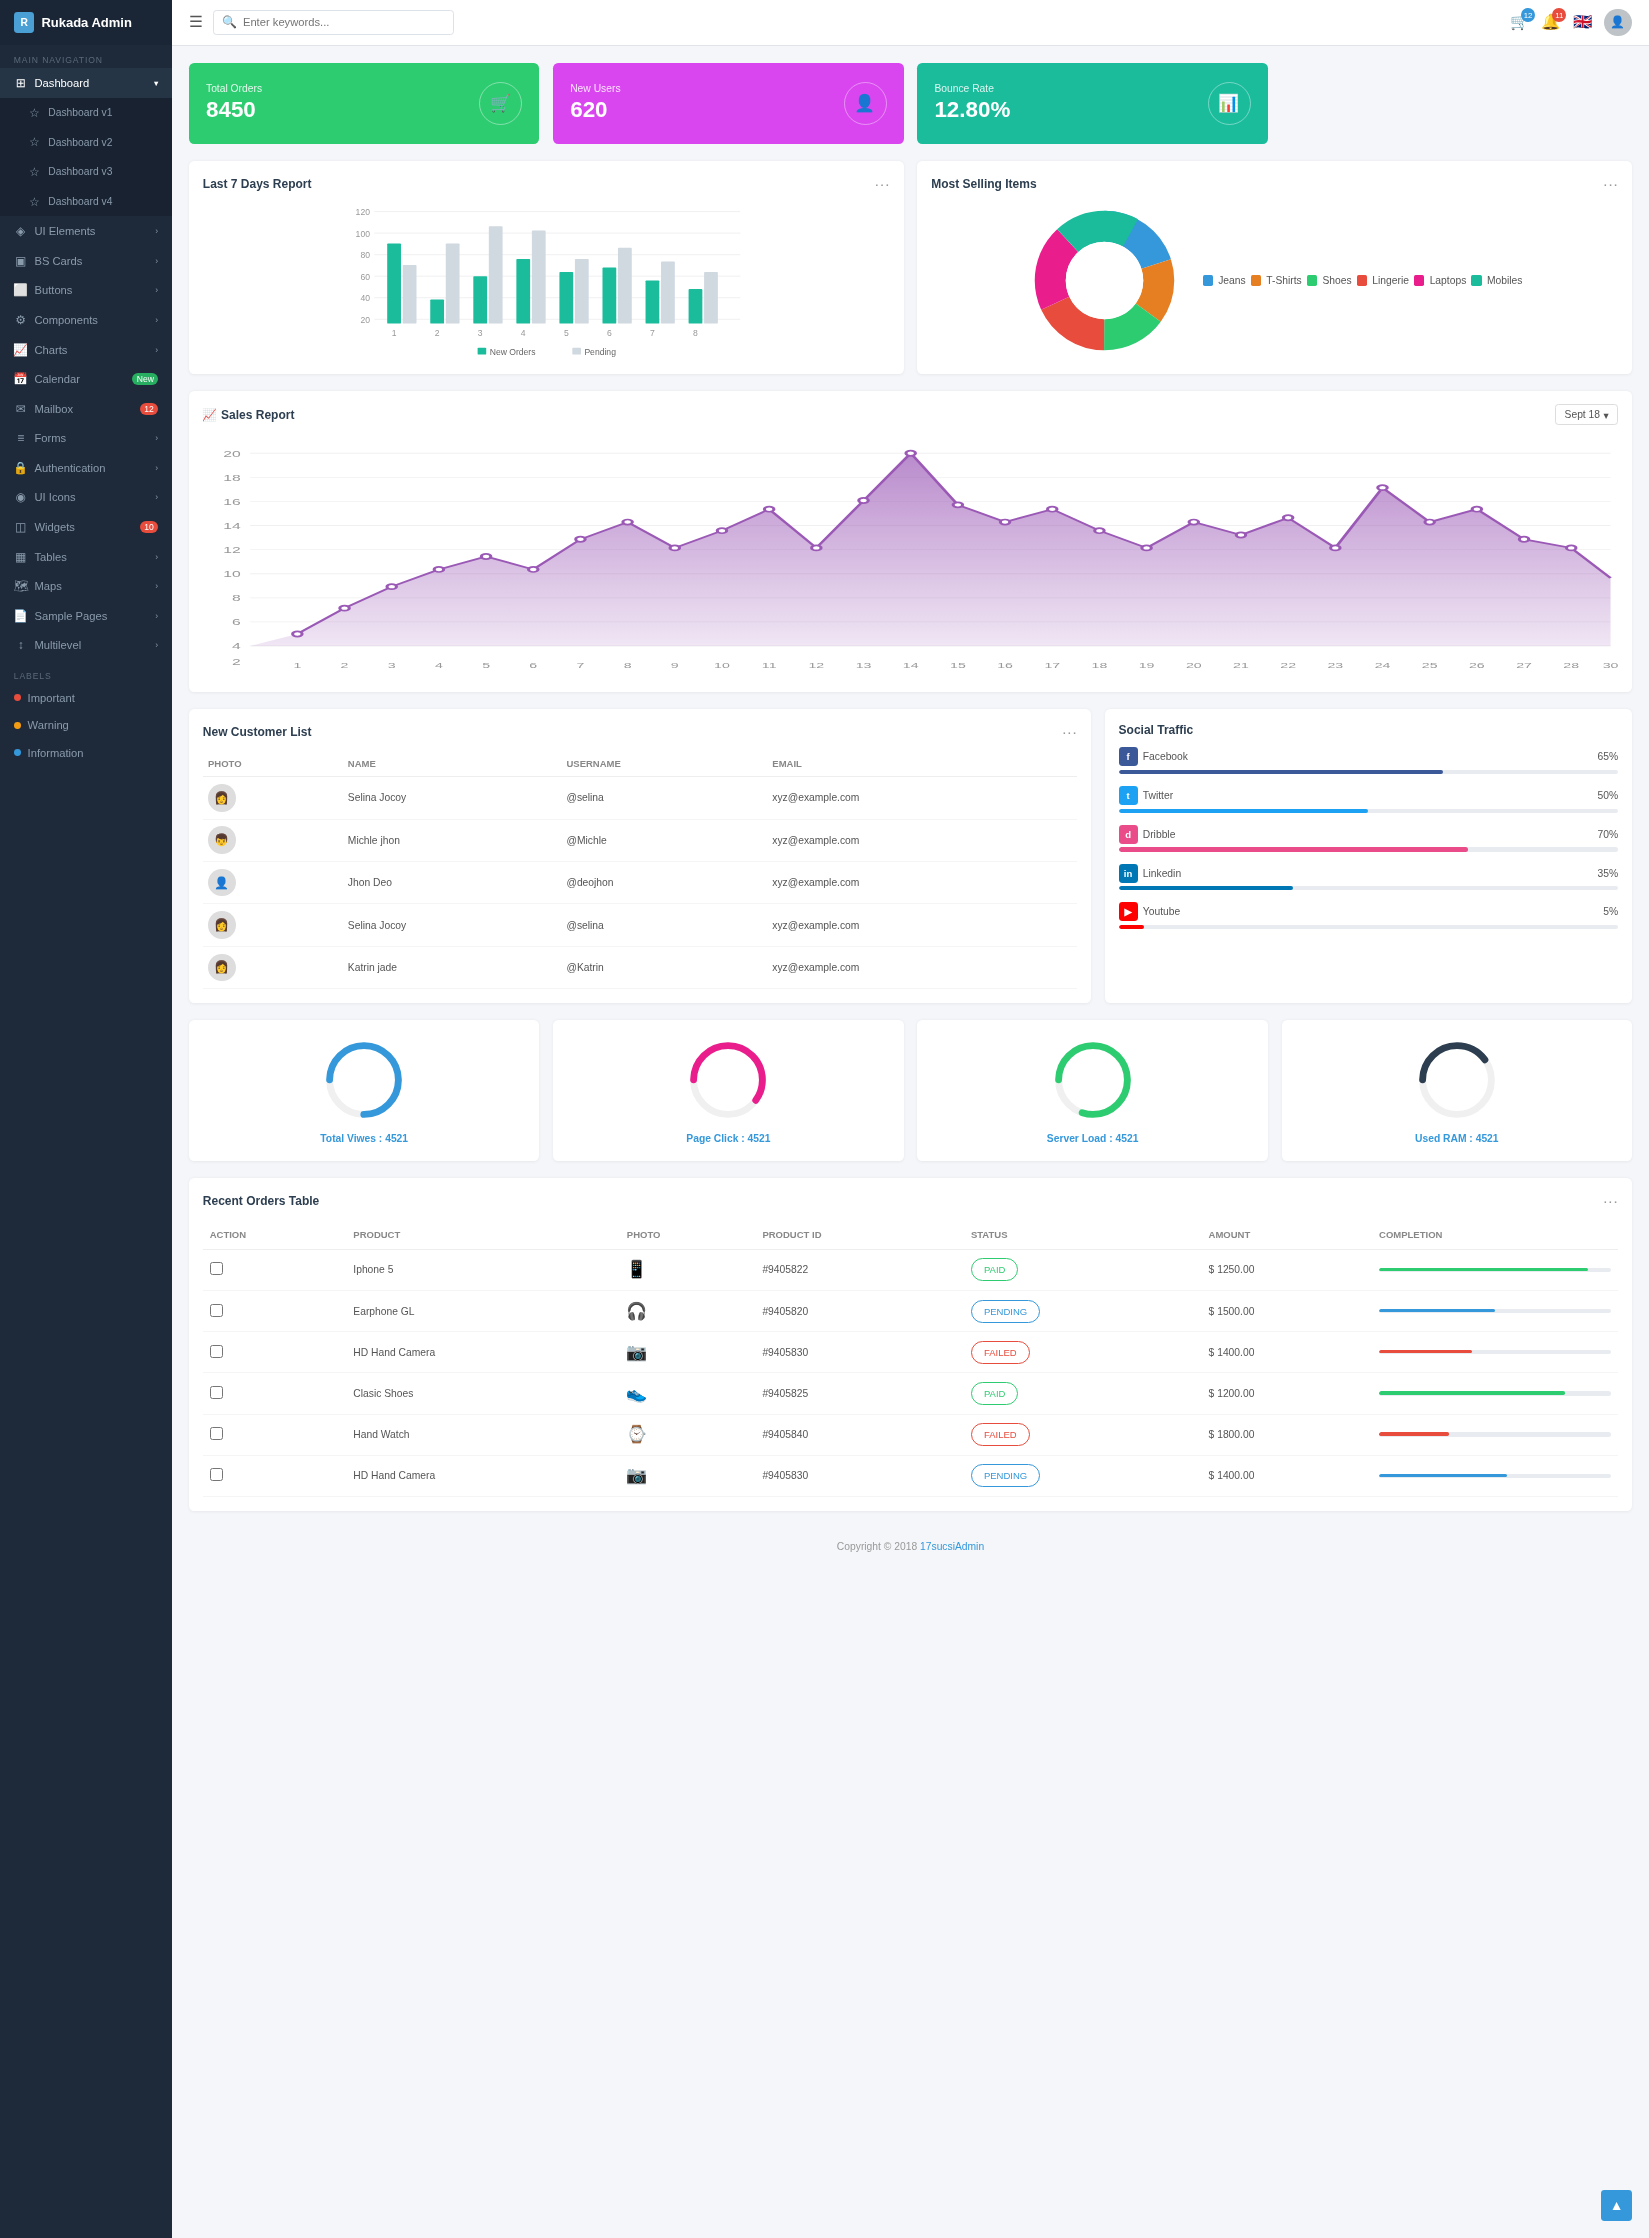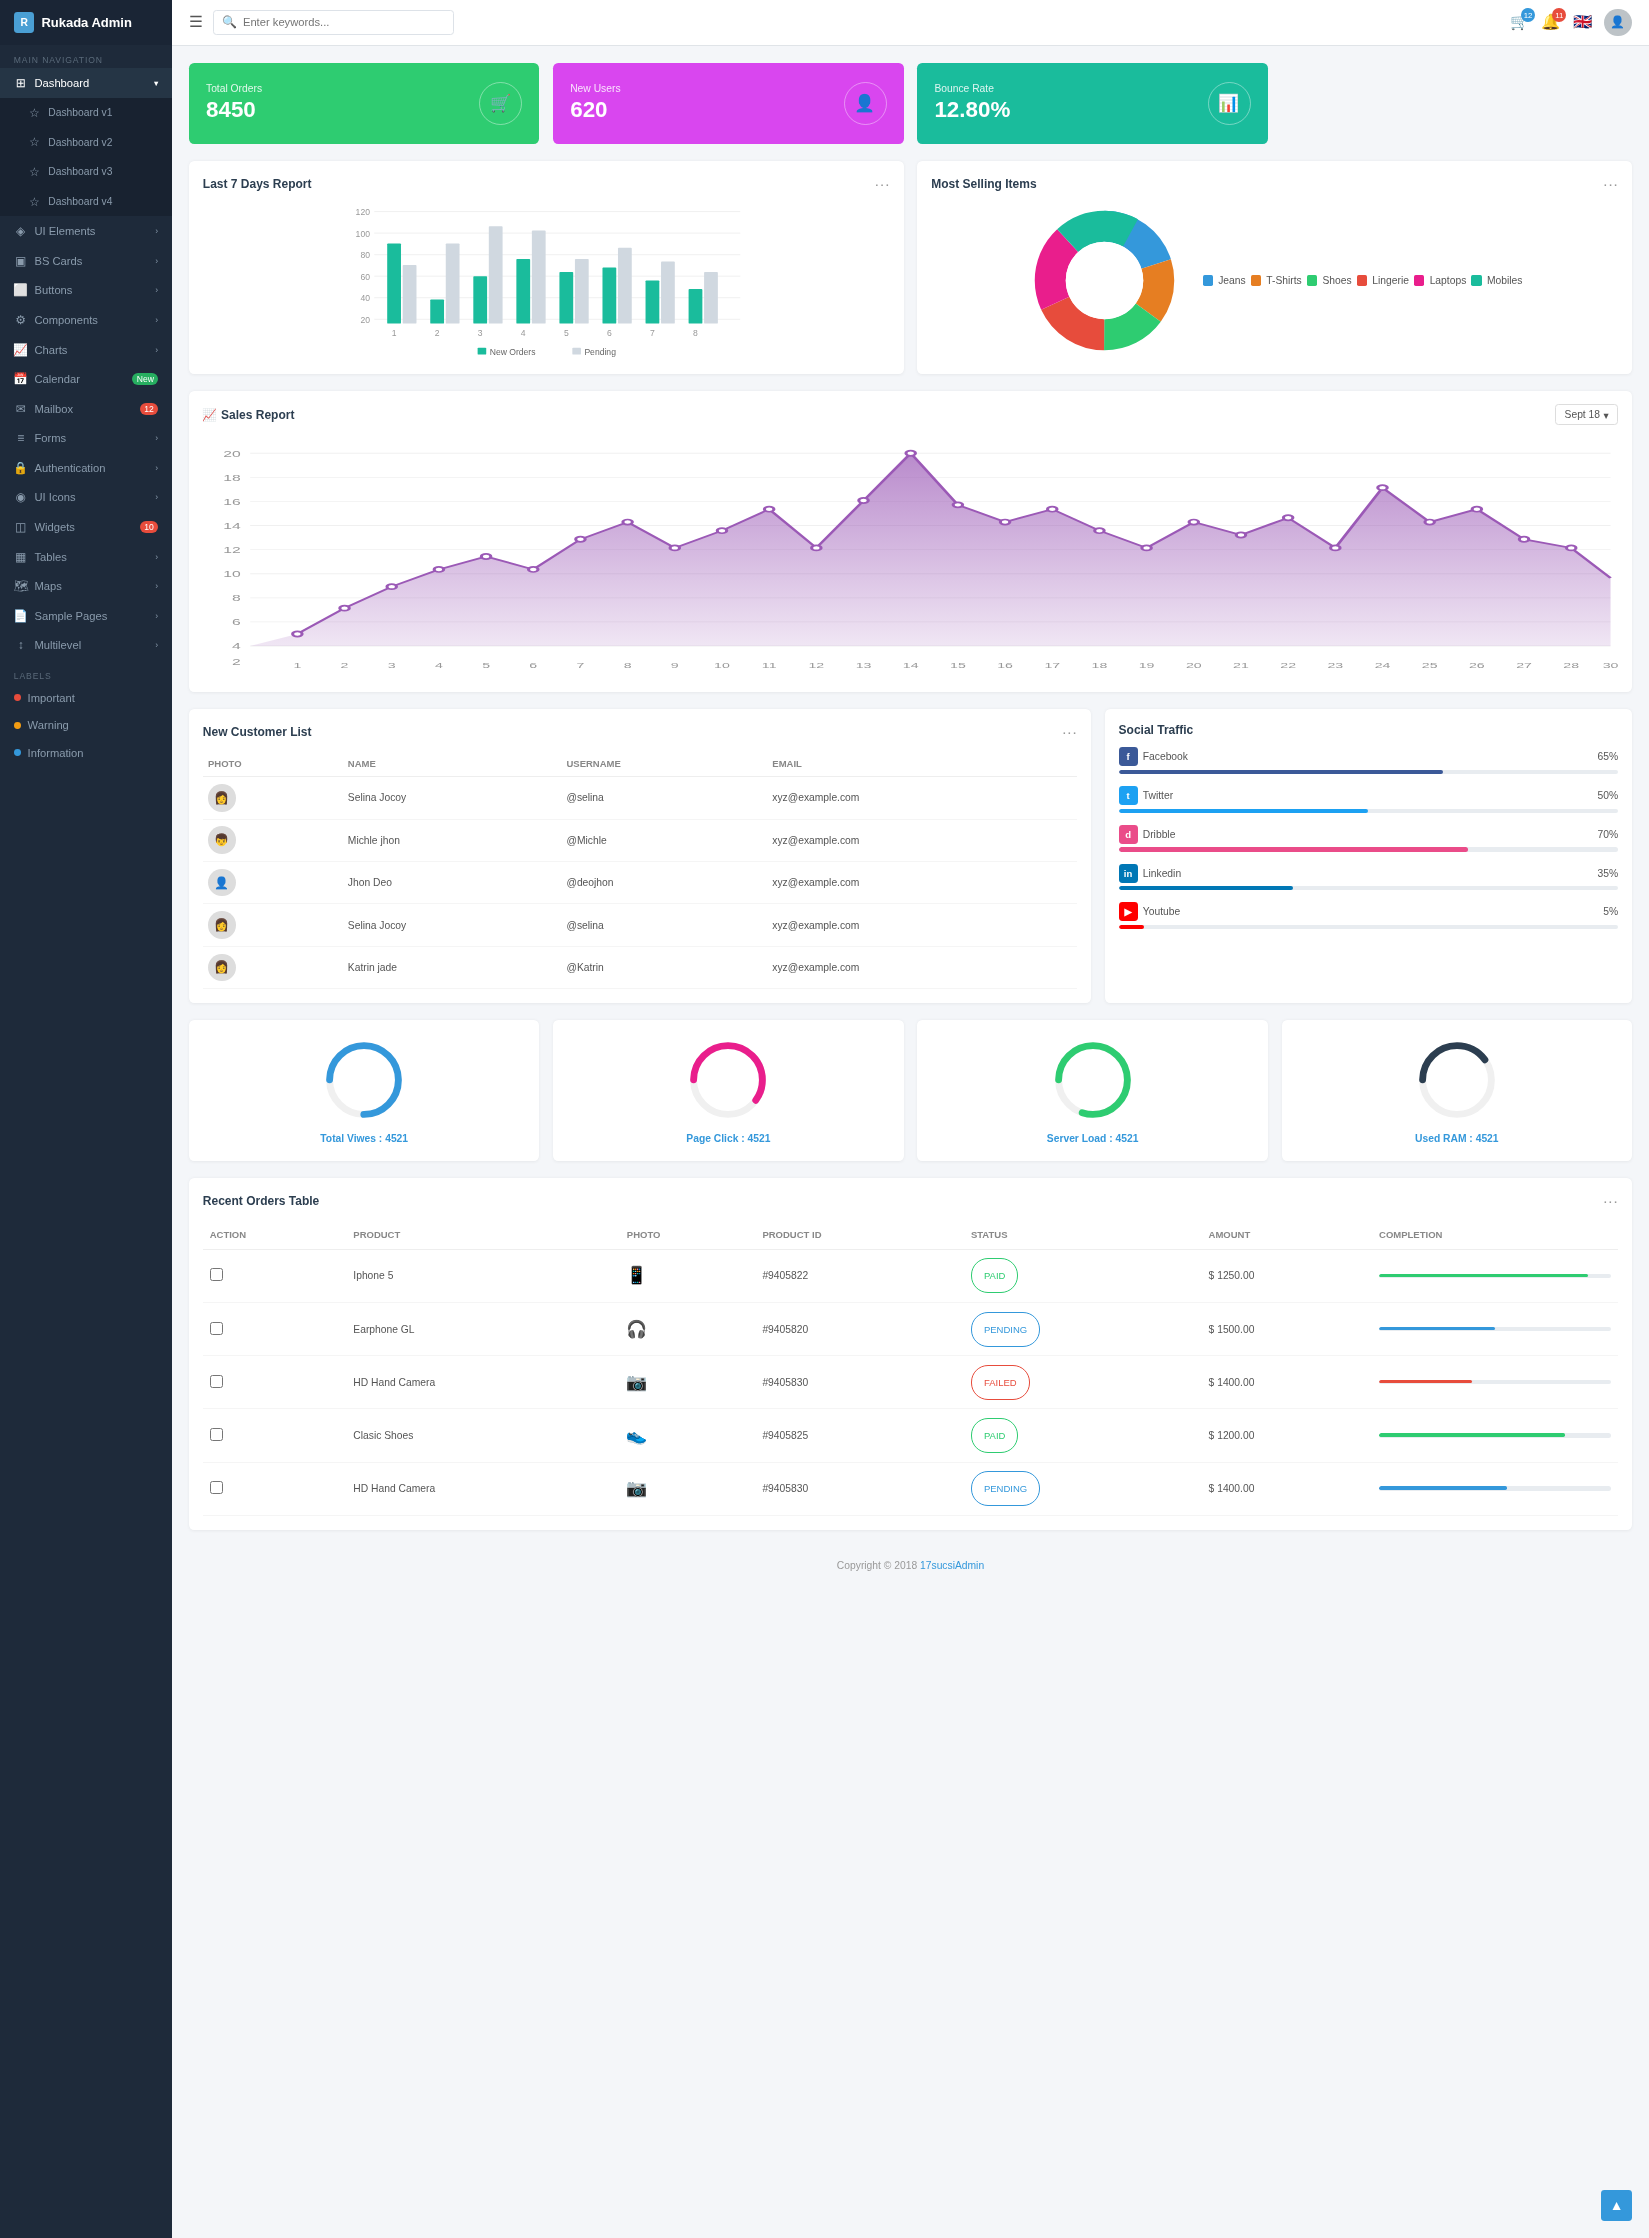--- a/index.html
+++ b/index.html
@@ -115,21 +115,21 @@
 
     
     .circle-stats { display: grid; grid-template-columns: repeat(4, 1fr); gap: 13.8px; margin-bottom: 17px; }
     .circle-stat { background: #fff; border-radius: 5.2px; padding: 17px; text-align: center; box-shadow: 0 0.9px 3.4px rgba(0,0,0,0.06); }
     .circle-stat-label { font-size: 10.3px; color: #3498db; margin-top: 8.6px; font-weight: 600; }
 
     
     .orders-table { width: 100%; border-collapse: collapse; }
     .orders-table th { font-size: 9.5px; color: #888; text-transform: uppercase; padding: 8.6px 6.9px; text-align: left; border-bottom: 0.9px solid #eee; }
     .orders-table td { padding: 8.6px 6.9px; border-bottom: 0.9px solid #f5f5f5; font-size: 10.3px; color: #555; vertical-align: middle; }
-    .status-badge { border: 0.9px solid; border-radius: 17px; padding: 11px 12px; font-size: 9.5px; text-align: right; display: inline-block; }
+    .status-badge { border: 0.9px solid; border-radius: 17px; padding: 5px 12px; font-size: 9.5px; text-align: right; display: inline-block; }
     .status-badge.paid { color: #2ecc71; border-color: #2ecc71; }
     .status-badge.pending { color: #3498db; border-color: #3498db; }
     .status-badge.failed { color: #e74c3c; border-color: #e74c3c; }
     .completion-bar { height: 3.4px; border-radius: 1.7px; }
 
     
     .footer { text-align: center; padding: 13.8px; font-size: 10.3px; color: #999; }
     .footer a { color: #3498db; text-decoration: none; }
 
     
@@ -761,20 +761,33 @@
     <td><span class="status-badge paid">PAID</span></td>
     <td>$ 1200.00</td>
     <td style="min-width:86px;">
       <div class="progress-bar">
         <div class="completion-bar" style="width:80%;background:#2ecc71;"></div>
       </div>
     </td>
   </tr>
             <tr>
     <td><input type="checkbox" style=""></td>
+    <td>Hand Watch</td>
+    <td><span style="font-size:17px;">⌚</span></td>
+    <td>#9405840</td>
+    <td><span class="status-badge failed">FAILED</span></td>
+    <td>$ 1800.00</td>
+    <td style="min-width:86px;">
+      <div class="progress-bar">
+        <div class="completion-bar" style="width:30%;background:#e74c3c;"></div>
+      </div>
+    </td>
+  </tr>
+            <tr>
+    <td><input type="checkbox" style=""></td>
     <td>HD Hand Camera</td>
     <td><span style="font-size:17px;">📷</span></td>
     <td>#9405830</td>
     <td><span class="status-badge pending">PENDING</span></td>
     <td>$ 1400.00</td>
     <td style="min-width:86px;">
       <div class="progress-bar">
         <div class="completion-bar" style="width:55%;background:#3498db;"></div>
       </div>
     </td>

